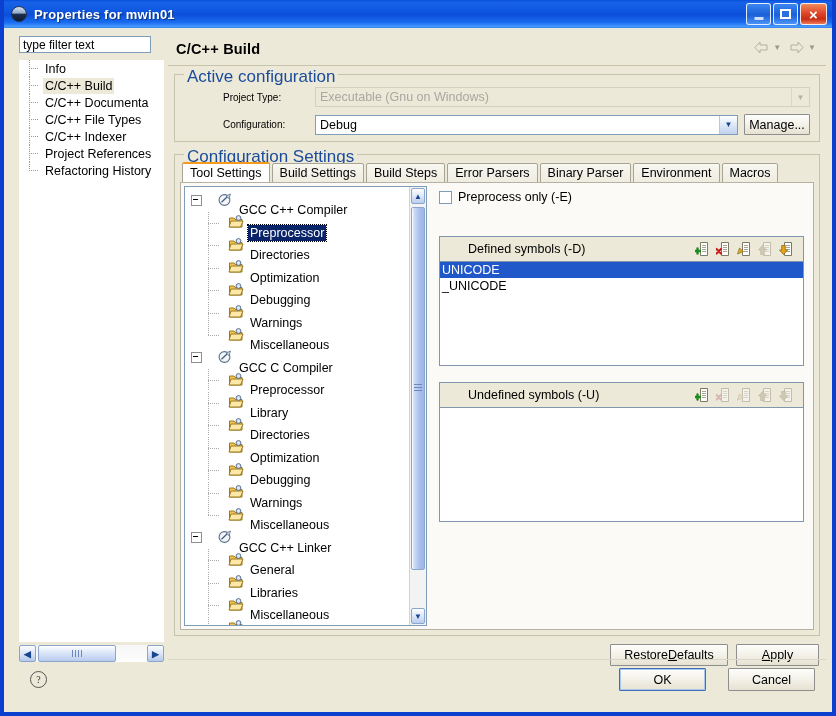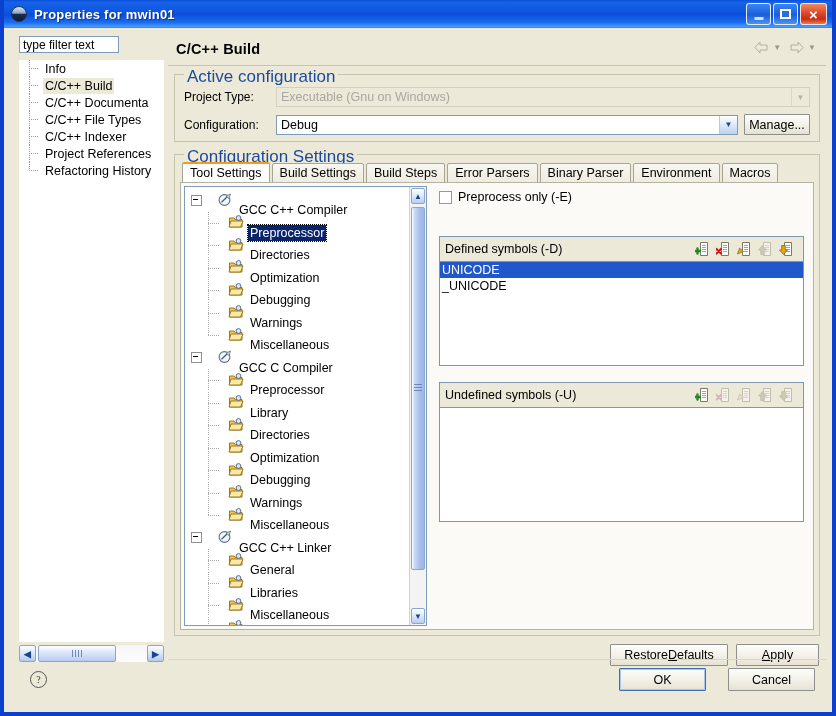--- a/index.html
+++ b/index.html
@@ -87,21 +87,21 @@
     background: #ece9d8;
   }
 
   
   #left-pane {
     position: absolute; left: 4px; top: 4px;
     width: 152px; bottom: 4px;
   }
   #filter-input {
     position: absolute; left: 7px; top: 4px;
-    width: 100px; height: 17px;
+    width: 132px; height: 17px;
     box-sizing: border-box;
     border: 1px solid #7f9db9;
     background: #fff;
     font-family: "Liberation Sans", sans-serif;
     font-size: 12px;
     padding: 0 3px;
     color: #000;
     outline: none;
   }
   #tree-box {
@@ -206,21 +206,21 @@
   .group-title {
     position: absolute; top: -8px; left: 9px;
     background: #ece9d8;
     padding: 0 3px;
     color: #1a4b9c;
     font-size: 17px;
   }
 
   #grp-active { left: 6px; top: 42px; right: 6px; height: 68px; }
   .frow { display: flex; align-items: center; position: absolute; left: 9px; right: 9px; }
-  .frow .flabel { width: 92px; font-size: 12px; flex: none; }
+  .frow .flabel { width: 92px; font-size: 10px; flex: none; margin-left: 39px; }
 
   .combo {
     flex: 1; height: 20px;
     border: 1px solid #7f9db9;
     background: #fff;
     box-sizing: border-box;
     display: flex; align-items: center;
     position: relative;
   }
   .combo .cval { padding-left: 4px; font-size: 12.5px; }
@@ -383,21 +383,21 @@
   }
   #symbox-def { top: 50px; height: 130px; }
   #symbox-undef { top: 196px; height: 140px; }
   .symhdr {
     height: 25px;
     background: #ece9d8;
     border-bottom: 1px solid #8095ae;
     display: flex; align-items: center;
     box-sizing: border-box;
   }
-  .symhdr .sym-title { padding-left: 5px; font-size: 12.5px; flex: 1; }
+  .symhdr .sym-title { padding-left: 28px; font-size: 12.5px; flex: 1; }
   .symtools { display: flex; align-items: center; gap: 5px; padding-right: 8px; }
   .tool-ic { width: 16px; height: 16px; position: relative; }
   .symlist {
     position: absolute; left: 0; right: 0; top: 25px; bottom: 0;
     background: #fff;
     overflow: hidden;
   }
   .symitem {
     height: 16px; line-height: 16px;
     padding-left: 2px; font-size: 12.5px;

